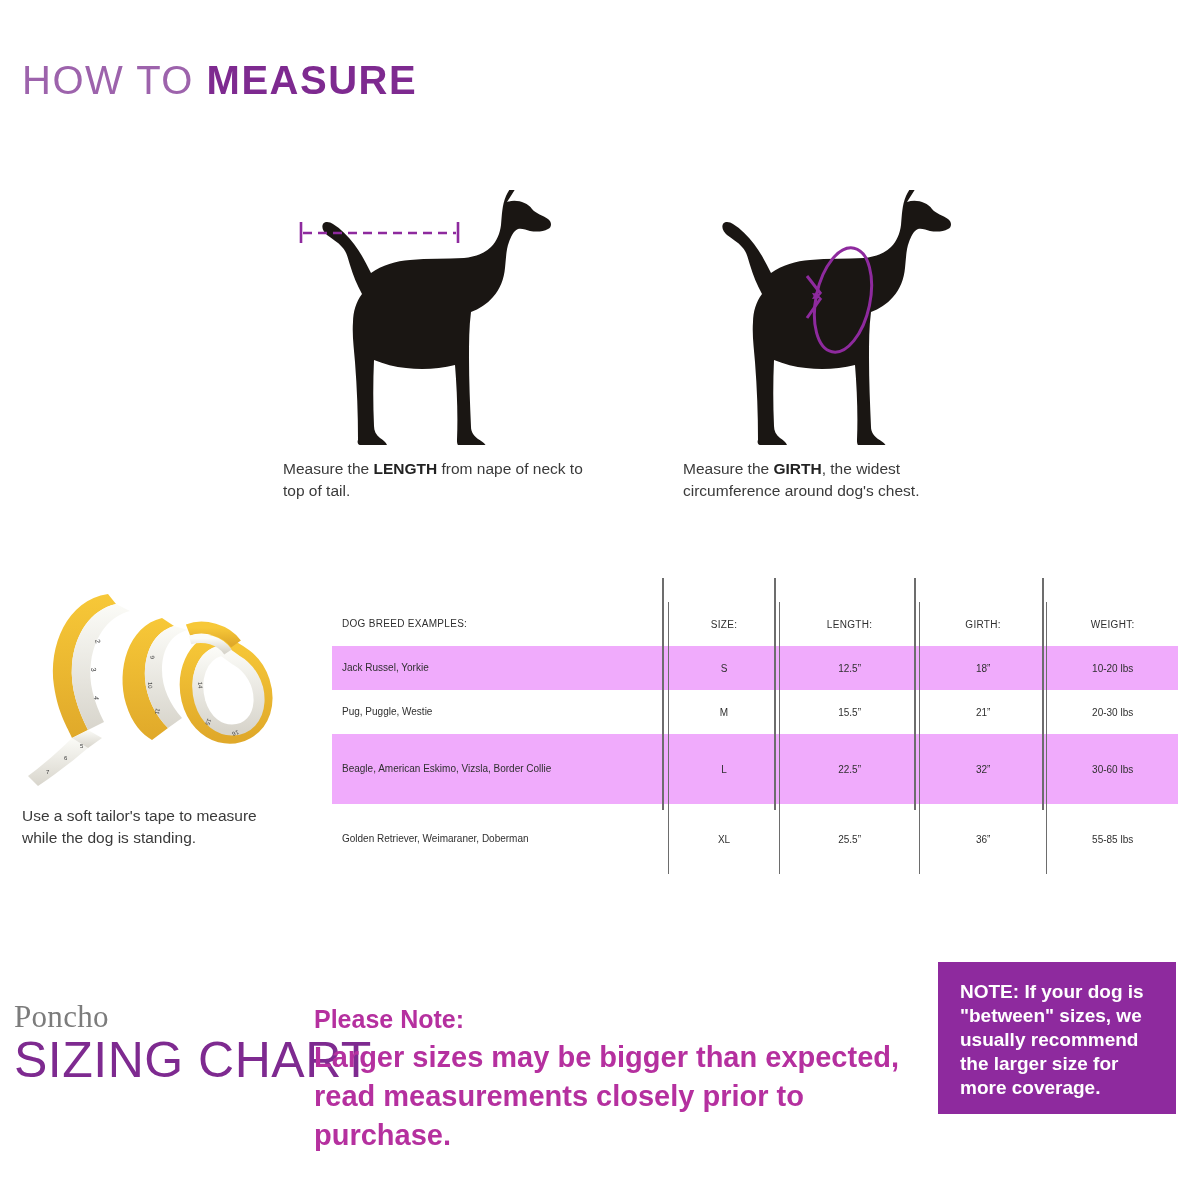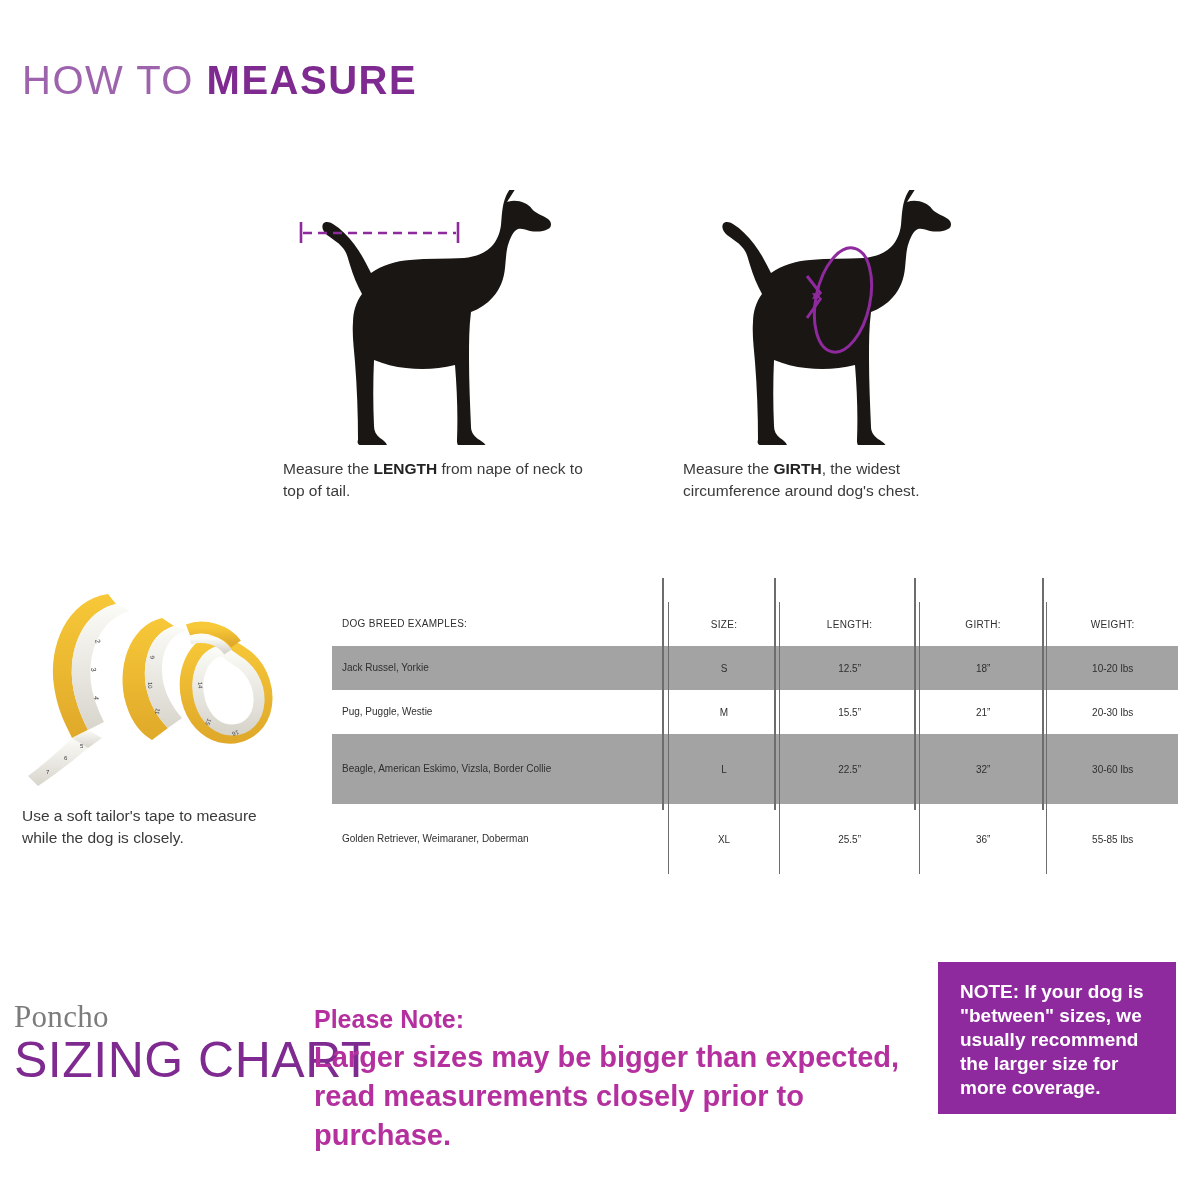--- a/index.html
+++ b/index.html
@@ -112,21 +112,21 @@
   #sizing-table .col-size   { width: 112px; }
   #sizing-table .col-length { width: 140px; }
   #sizing-table .col-girth  { width: 128px; }
   #sizing-table .col-weight { width: 132px; }
 
   #sizing-table .sep {
     border-left: 1.5px solid #6d6d6d;
   }
   #sizing-table tbody tr { height: 44px; }
   #sizing-table tbody tr.tall { height: 70px; }
-  #sizing-table tbody tr.shaded { background: #a3a3a3; }
+  #sizing-table tbody tr.shaded { background: #f0abfc; }
 
   
   #table-rules {
     position: absolute;
     left: 332px;
     top: 578px;
     width: 846px;
     height: 232px;
     pointer-events: none;
   }
@@ -278,21 +278,21 @@
   <g fill="#3b3b3b" font-size="6">
     <text x="186" y="104" transform="rotate(85 186 104)">14</text>
     <text x="196" y="140" transform="rotate(115 196 140)">15</text>
     <text x="226" y="152" transform="rotate(160 226 152)">16</text>
   </g>
 
   <path d="M176,52 C192,46 214,52 224,66" fill="none" stroke="url(#tapeY)" stroke-width="12"></path>
   <path d="M178,62 C192,58 208,62 216,74" fill="none" stroke="url(#tapeW)" stroke-width="9"></path>
 </svg>
 
-<div id="tape-caption">Use a soft tailor's tape to measure while the dog is closely.</div>
+<div id="tape-caption">Use a soft tailor's tape to measure while the dog is standing.</div>
 
 <table id="sizing-table">
   <thead>
     <tr>
       <th class="col-breed">DOG BREED EXAMPLES:</th>
       <th class="col-size  sep">SIZE:</th>
       <th class="col-length sep">LENGTH:</th>
       <th class="col-girth  sep">GIRTH:</th>
       <th class="col-weight sep">WEIGHT:</th>
     </tr>

